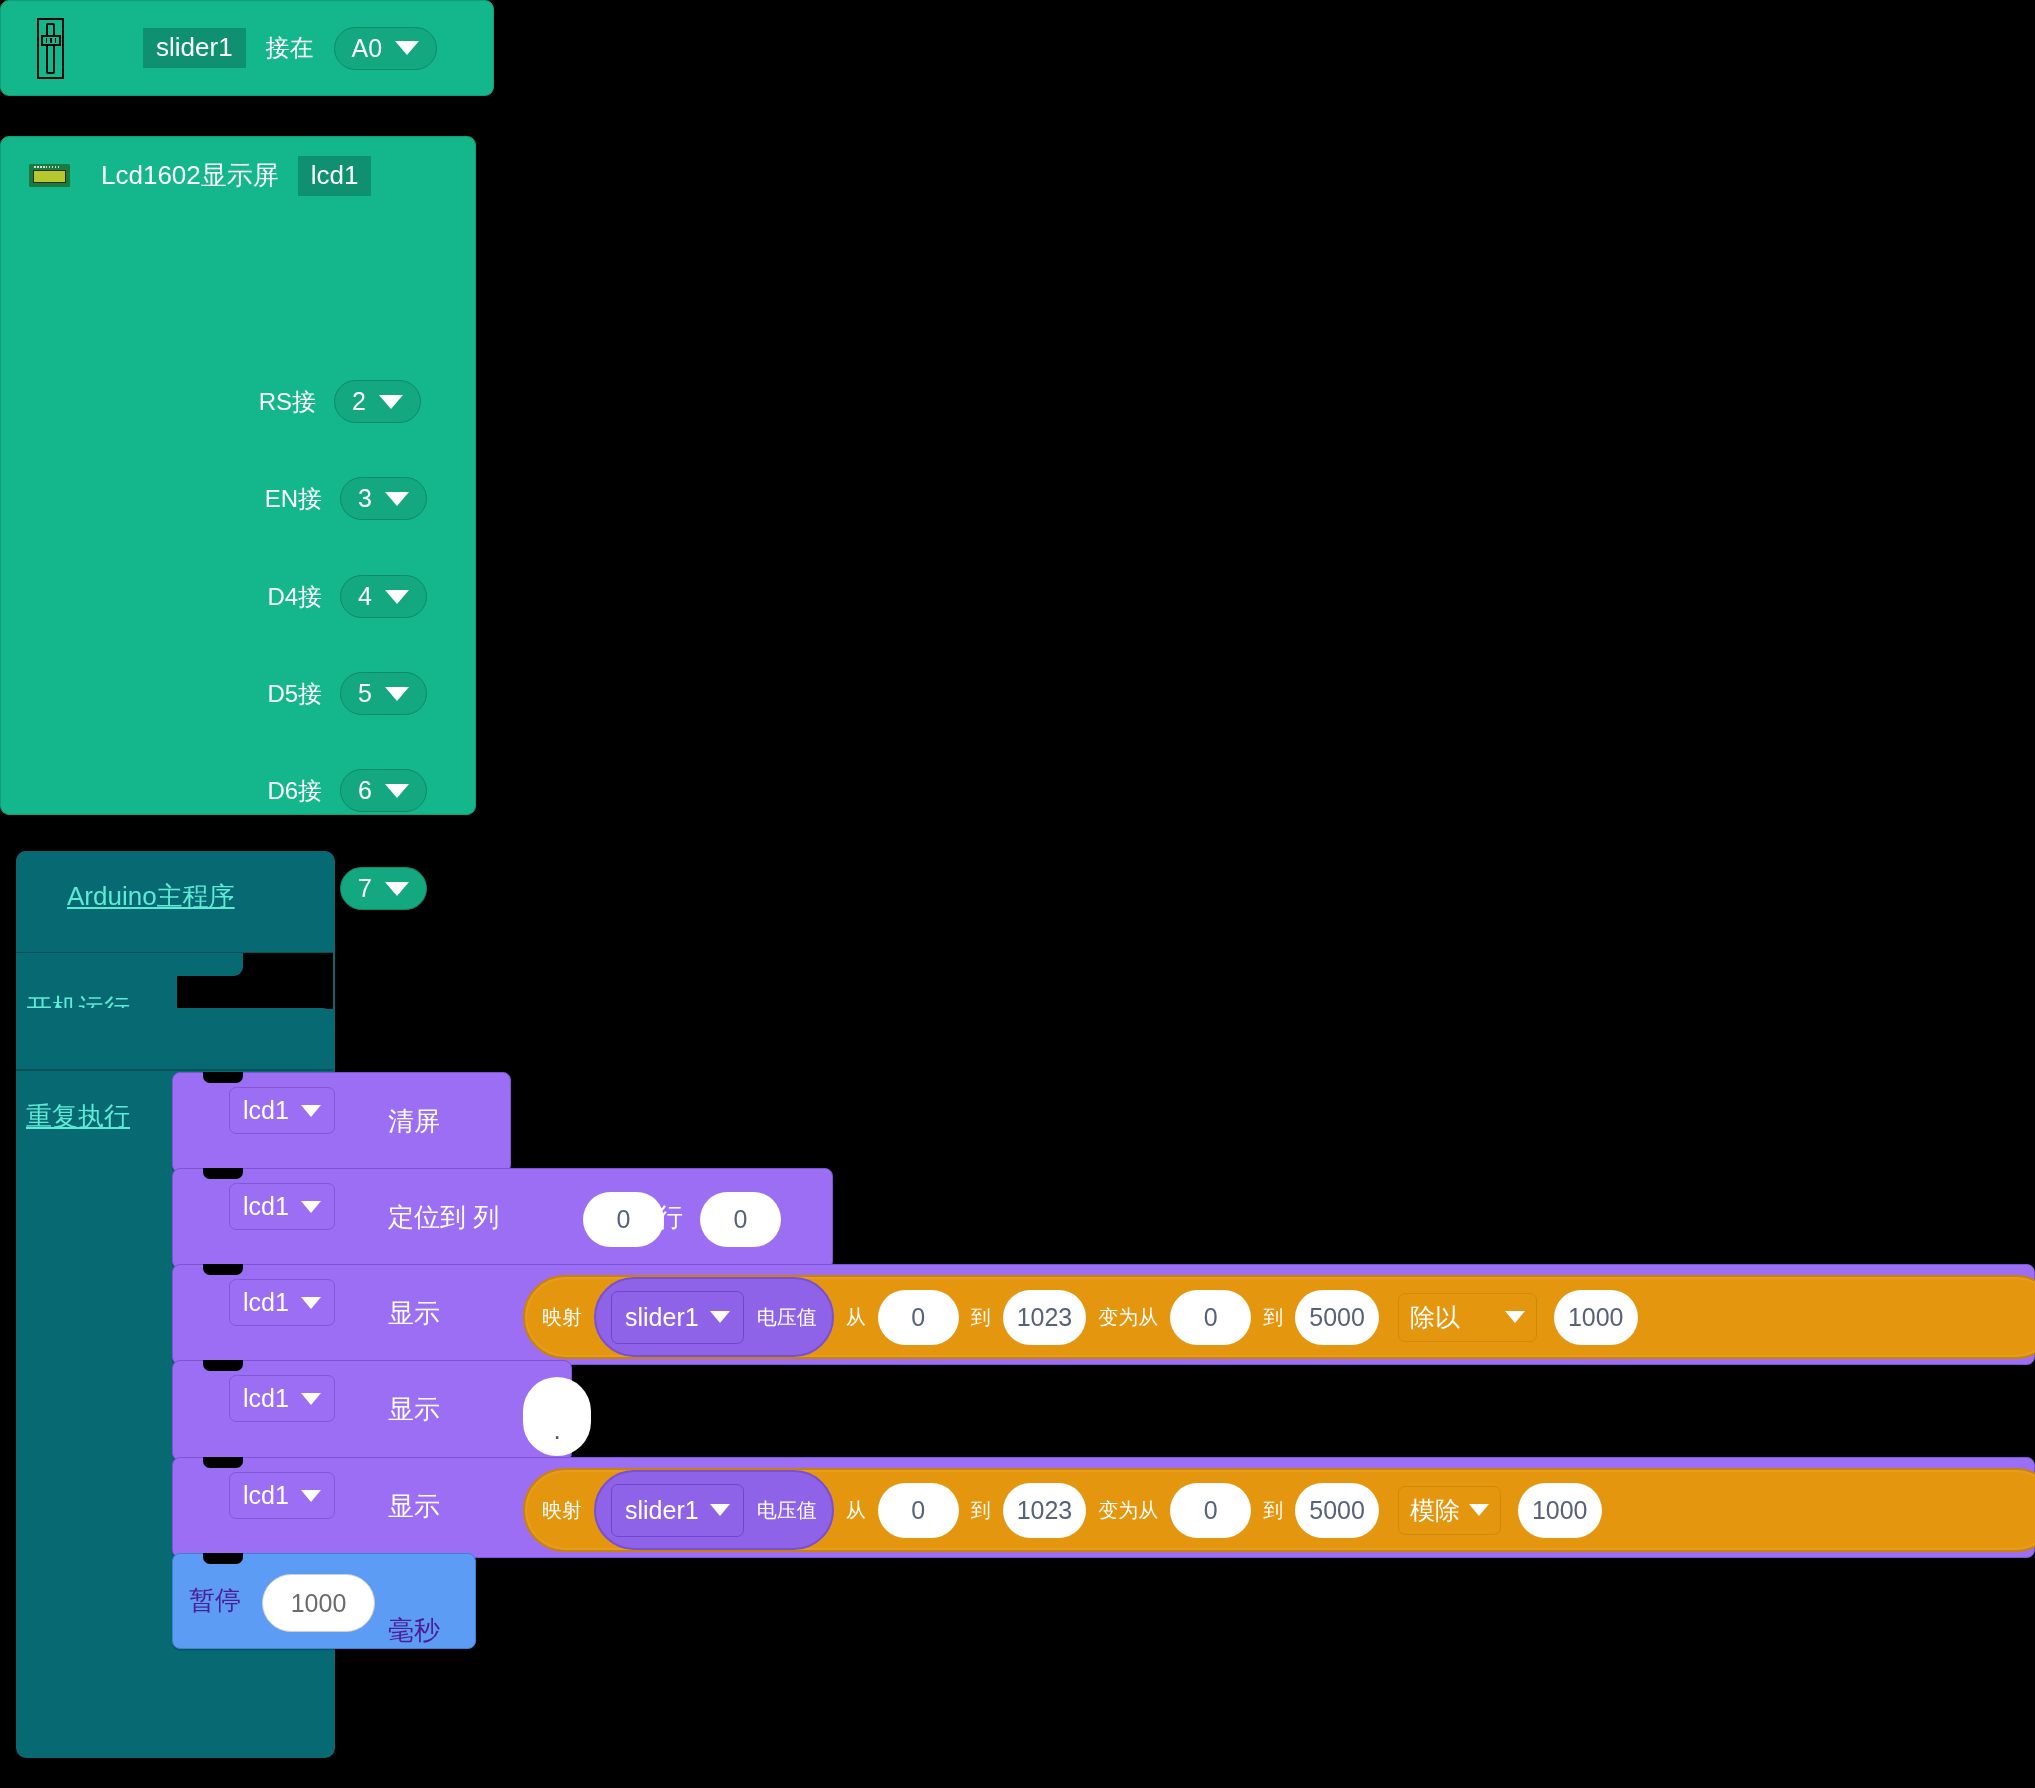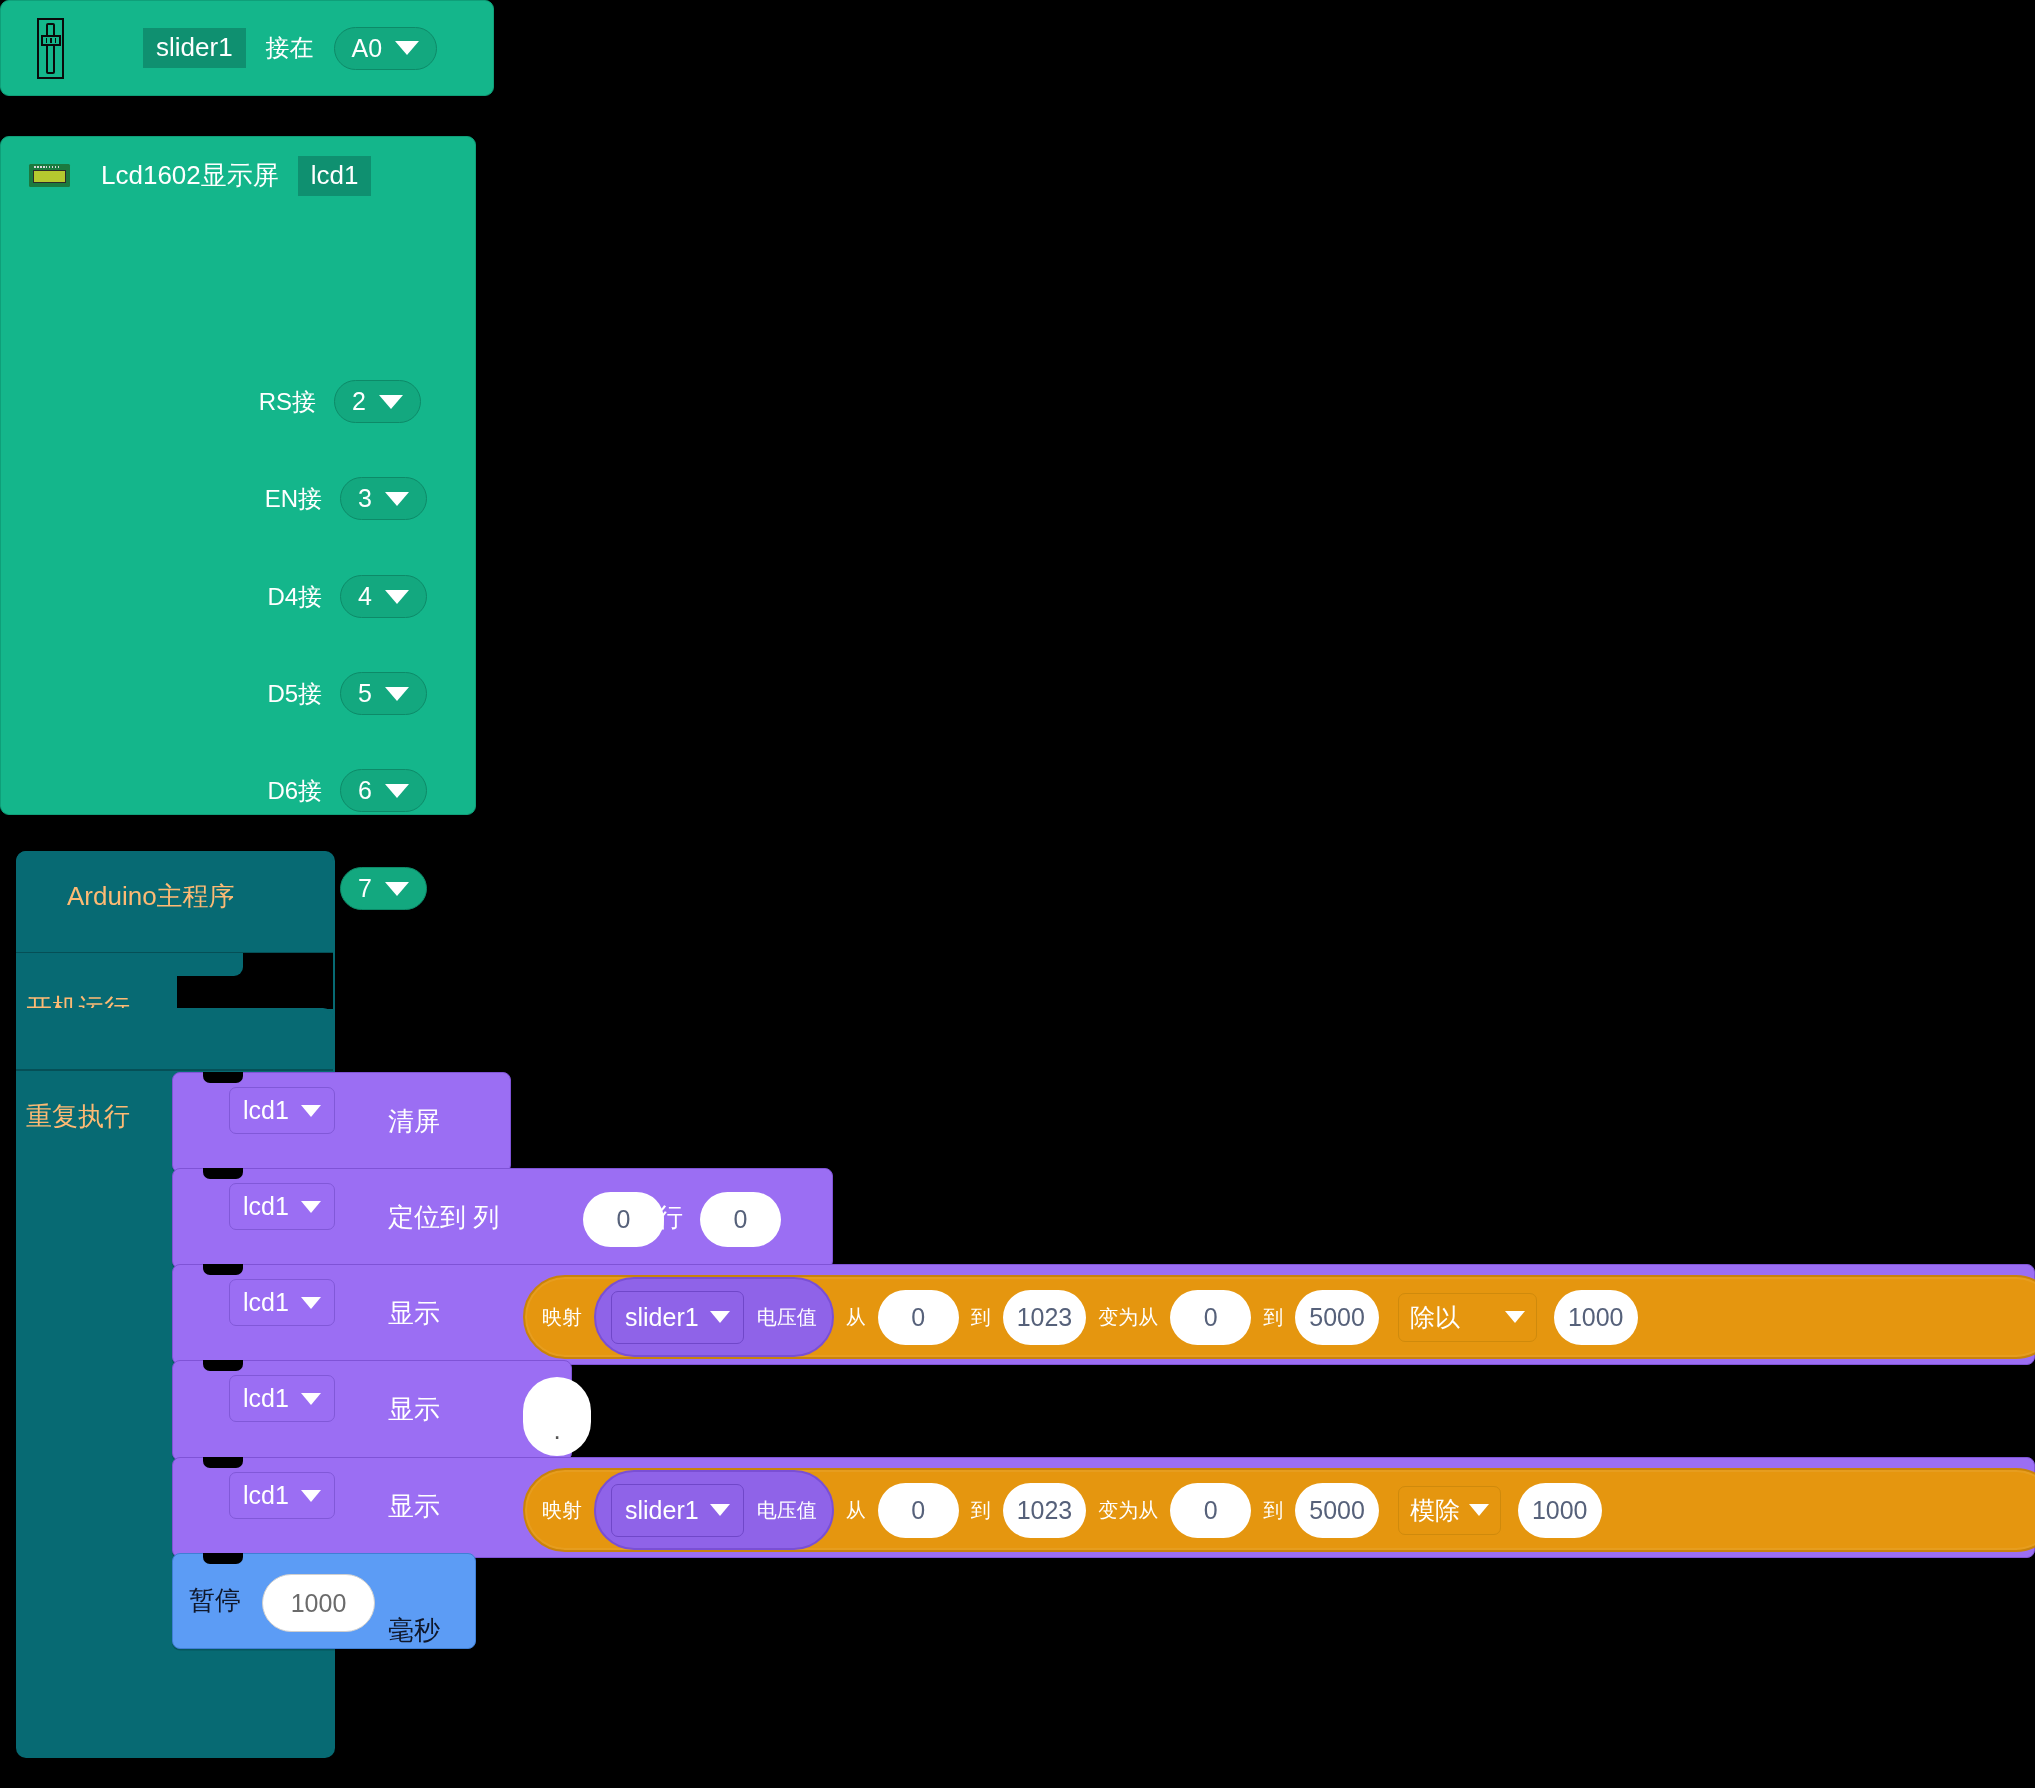--- a/index.html
+++ b/index.html
@@ -27,40 +27,40 @@
     padding:5px 13px;white-space:nowrap;line-height:1.15;
   }
   .fld-drop-green{
     background:#13a87f;border:1.5px solid #0d8a68;border-radius:506px;
     color:#fff;font-size:25px;padding:6px 17px;white-space:nowrap;
     display:flex;align-items:center;gap:13px;
   }
 
   
   .teal{background:#076a73;border-radius:10px;box-shadow:0 2px 0 rgba(0,0,0,.25);}
-  .teal-lbl{color:#fdba74;font-size:26px;white-space:nowrap;}
+  .teal-lbl{color:#5eead4;font-size:26px;white-space:nowrap;text-decoration:underline;}
 
   
   .purple{
     background:#9b6ef3;border:1.5px solid #7f53d6;border-radius:8px;
     box-shadow:0 1.5px 0 rgba(0,0,0,.18);
   }
   .purple-lbl{color:#fff;font-size:26px;white-space:nowrap;}
   .fld-drop-purple{
     background:#9b6ef3;border:1.5px solid #8158d8;border-radius:7px;
     color:#fff;font-size:25px;padding:8px 13px;white-space:nowrap;
     display:flex;align-items:center;gap:12px;
   }
 
   
   .blue{
     background:#5c9cf5;border:1.5px solid #3f7fd4;border-radius:8px;
     box-shadow:0 1.5px 0 rgba(0,0,0,.18);
   }
-  .blue-lbl{color:#0f172a;font-size:26px;white-space:nowrap;}
+  .blue-lbl{color:#4c1d95;font-size:26px;white-space:nowrap;}
 
   
   .orange{
     background:#e5960f;border:2px solid #c9830b;border-radius:506px;
     display:flex;align-items:center;box-shadow:inset 0 0 0 2px rgba(255,255,255,.07);
   }
   .orange-lbl{color:#fff;font-size:20px;white-space:nowrap;text-align:center;}
   .fld-drop-orange{
     background:#e5960f;border:1.5px solid #cf8a0c;border-radius:7px;
     color:#fff;font-size:25px;padding:7px 11px;white-space:nowrap;

